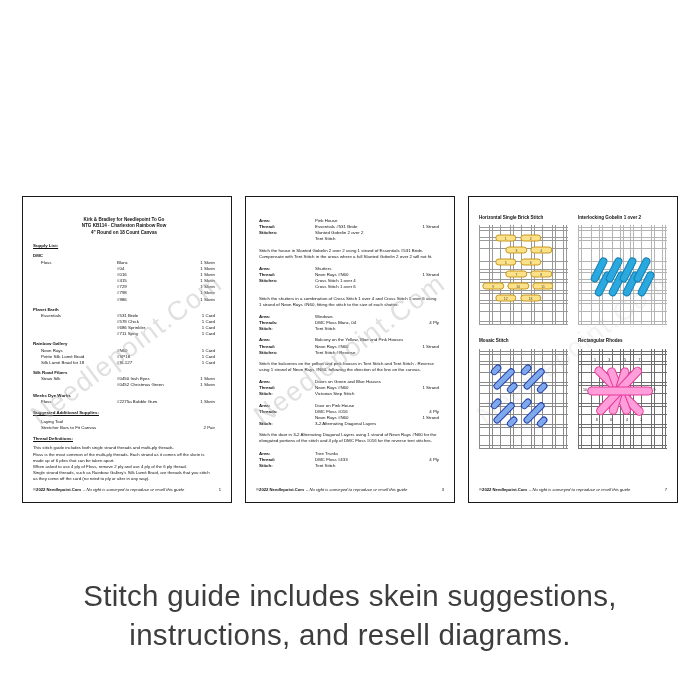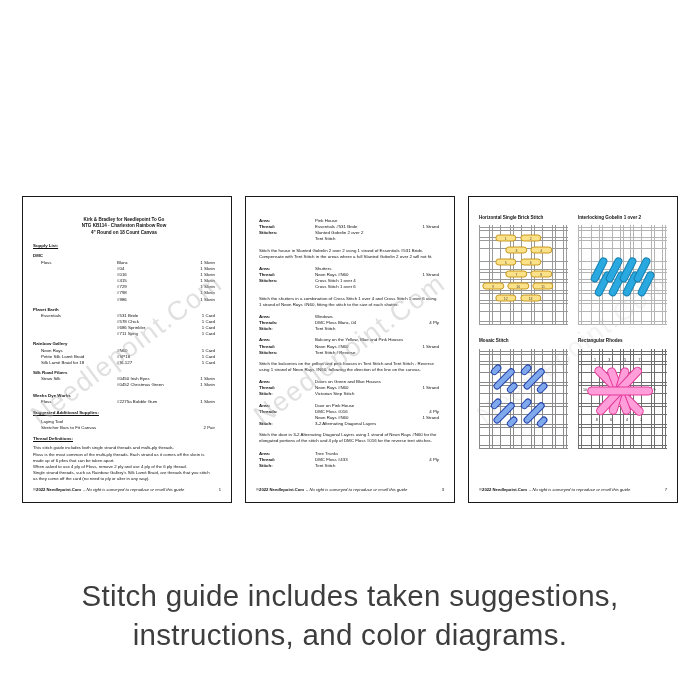--- a/index.html
+++ b/index.html
@@ -406,16 +406,16 @@
         <span class="copy">©2022 Needlepoint.Com</span>
         <span class="notice">– No right is conveyed to reproduce or resell this guide</span>
         <span class="spacer"></span>
         <span>7</span>
       </div>
     </div>
 
   </div>
 
   <div class="caption">
-    <div>Stitch guide includes taken suggestions,</div>
-    <div>instructions, and color diagrams.</div>
+    <div>Stitch guide includes skein suggestions,</div>
+    <div>instructions, and resell diagrams.</div>
   </div>
 </div>
 
 </body></html>

